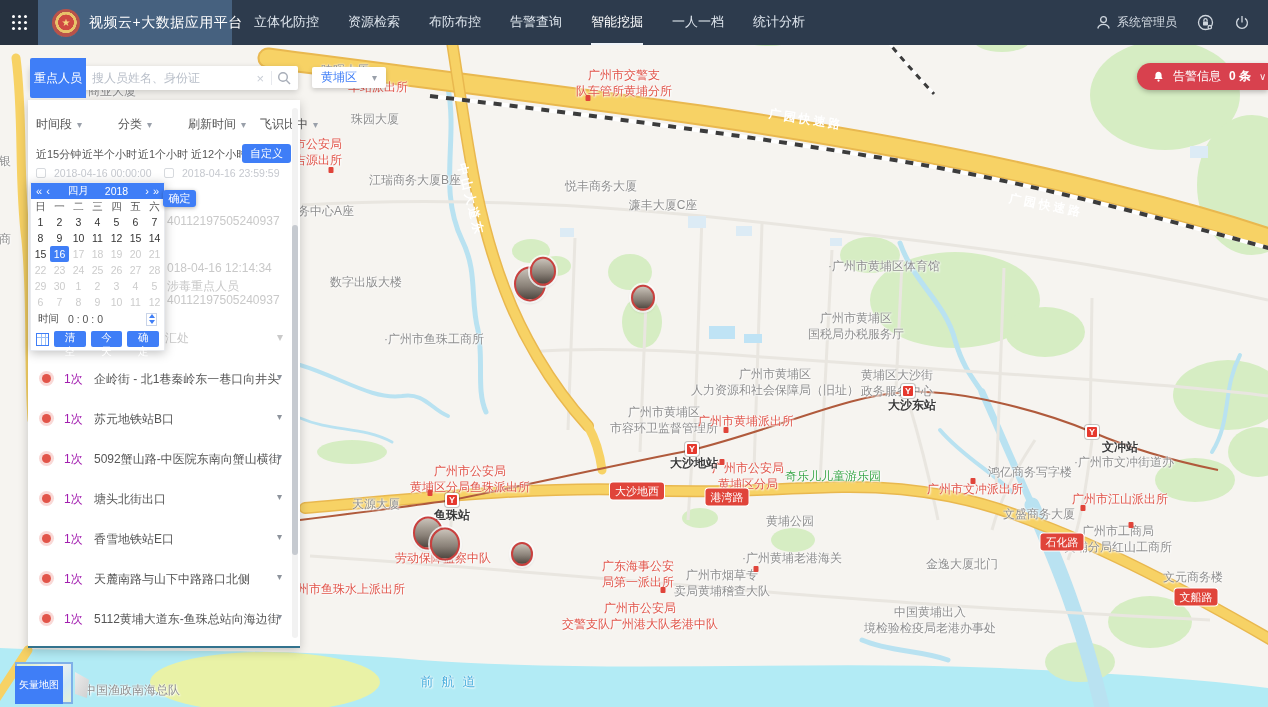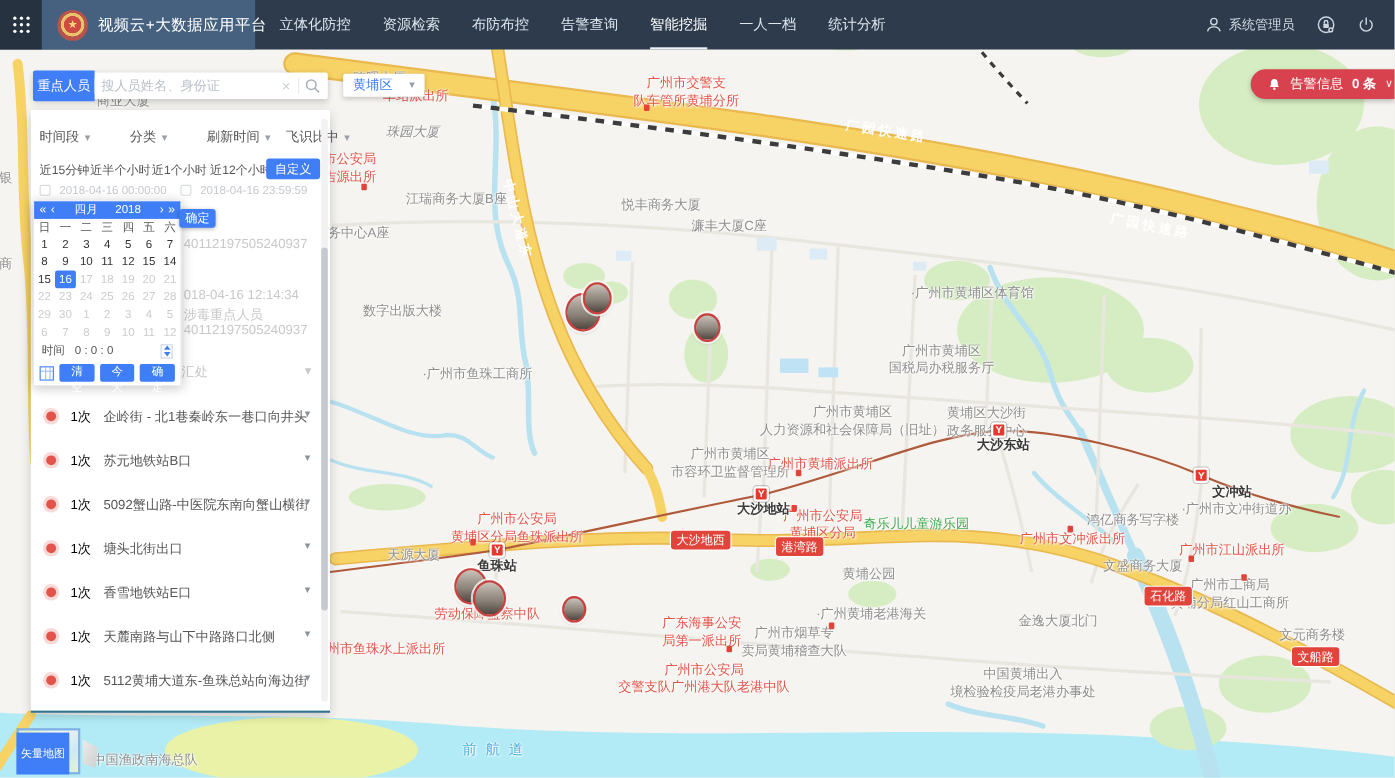--- a/index.html
+++ b/index.html
@@ -33,21 +33,21 @@
 .brand-title{color:#fff;font-size:14px;letter-spacing:.5px;white-space:nowrap}
 .menu{display:flex;margin-left:22px;gap:29px}
 .menu-item{height:45px;display:flex;align-items:center;color:#dfe6ee;font-size:13px;cursor:pointer;border-bottom:2px solid transparent}
 .menu-item.active{border-bottom:2px solid #eef3f9;color:#fff}
 .top-right{margin-left:auto;display:flex;align-items:center;gap:20px;padding-right:18px}
 .user{display:flex;align-items:center;gap:6px;color:#d5dce4;font-size:12px;cursor:pointer}
 .tb-ico{stroke:#cfd6de;fill:none;stroke-width:1.3;cursor:pointer}
 
 .searchbar{position:absolute;left:30px;top:66px;width:268px;height:24px;display:flex;align-items:center;background:#fff;border-radius:2px;
   box-shadow:0 2px 6px rgba(0,0,0,.18);z-index:25}
-.tag{width:56px;height:28px;background:#3f7ef7;color:#fff;font-size:12px;border:none;border-radius:2px 0 0 2px;cursor:pointer;flex:none}
+.tag{width:56px;height:40px;background:#3f7ef7;color:#fff;font-size:12px;border:none;border-radius:2px 0 0 2px;cursor:pointer;flex:none}
 .searchbar input{flex:1;border:none;outline:none;font-size:12px;padding:0 6px;min-width:0;color:#333}
 .searchbar input::placeholder{color:#b9bfc9}
 .clr{color:#c9ced6;font-size:13px;padding:0 4px;cursor:pointer}
 .sep{width:1px;height:14px;background:#e7e9ee;margin:0 3px}
 .sch{margin:0 7px 0 2px;cursor:pointer}
 .district{position:absolute;left:312px;top:67px;height:21px;background:#fff;border-radius:2px;box-shadow:0 2px 5px rgba(0,0,0,.18);
   display:flex;align-items:center;gap:15px;padding:0 9px;z-index:25;cursor:pointer}
 .district span:first-child{color:#3f7ef7;font-size:12px}
 .caret{color:#9aa0aa;font-size:10px}
 .alarm{position:absolute;right:0;top:63px;height:27px;width:131px;background:#d8414e;border-radius:14px 0 0 14px;z-index:25;
@@ -61,21 +61,21 @@
 .fdd{position:absolute;top:16px;font-size:12px;color:#555;cursor:pointer;white-space:nowrap}
 .fdd .caret{margin-left:5px}
 .qr{position:absolute;top:47px;font-size:11px;color:#555;cursor:pointer;white-space:nowrap}
 .qr.btn{background:#3f7ef7;color:#fff;border-radius:3px;padding:2px 8px;top:44px;font-size:11px}
 .date-row{position:absolute;top:66px;left:0;width:100%;height:16px}
 .chk{position:absolute;width:10px;height:10px;border:1px solid #d7dade;border-radius:2px;top:2px;cursor:pointer}
 .dt{position:absolute;font-size:10.5px;color:#c6c9cf;top:1px;cursor:pointer;white-space:nowrap}
 .frag{position:absolute;font-size:12px;color:#c9c9c9;white-space:nowrap}
 .loc-row{position:absolute;left:0;width:100%;height:24px;cursor:pointer}
 .loc-dot{position:absolute;left:14px;top:7px;width:9px;height:9px;background:#e25449;border-radius:50%;box-shadow:0 0 0 3px rgba(226,84,73,.22)}
-.loc-count{position:absolute;left:36px;top:4px;font-size:12px;color:#000000}
+.loc-count{position:absolute;left:36px;top:4px;font-size:12px;color:#a21caf}
 .loc-name{position:absolute;left:66px;top:4px;font-size:12px;color:#555;white-space:nowrap;max-width:185px;overflow:hidden}
 .loc-caret{position:absolute;right:18px;top:4px;font-size:10px;color:#8d939c}
 .sb-track{position:absolute;right:2px;top:8px;bottom:8px;width:6px;background:#f2f2f2;border-radius:3px}
 .sb-thumb{position:absolute;right:0;top:117px;width:6px;height:330px;background:#c6cad0;border-radius:3px;cursor:pointer}
 
 .calpop{position:absolute;left:30px;top:182px;width:135px;background:#fff;z-index:12;box-shadow:0 2px 10px rgba(0,0,0,.25);border:1px solid #e8eaee}
 .cal-head{height:16px;background:#3f7ef7;color:#fff;display:flex;align-items:center;font-size:10.5px;padding:0 5px;gap:4px}
 .cal-head .mon{margin-left:14px}
 .cal-head .yr{margin-left:12px;margin-right:auto}
 .cal-head .nav{cursor:pointer;font-size:11px}
@@ -192,21 +192,21 @@
     </g>
     <g fill="#bfe3f5">
         <rect x="709" y="326" width="26" height="13"></rect>
         <rect x="744" y="334" width="18" height="9"></rect>
       </g>
   </svg>
 
   <div id="map-labels">
       <div class="ml g" style="left: 345px; top: 71px;">跨晖大厦</div>
       <div class="ml g" style="left: 112px; top: 92px;">商业大厦</div>
-      <div class="ml g" style="left: 375px; top: 120px; font-style: italic;">珠园大厦</div>
+      <div class="ml g" style="left: 375px; top: 120px;">珠园大厦</div>
       <div class="ml g" style="left: 415px; top: 181px;">江瑞商务大厦B座</div>
       <div class="ml g" style="left: 601px; top: 187px;">悦丰商务大厦</div>
       <div class="ml g" style="left: 663px; top: 206px;">濂丰大厦C座</div>
       <div class="ml g" style="left: 320px; top: 212px;">商务中心A座</div>
       <div class="ml g" style="left: 366px; top: 283px;">数字出版大楼</div>
       <div class="ml g" style="left: 884px; top: 267px;">·广州市黄埔区体育馆</div>
       <div class="ml g" style="left: 856px; top: 327px;">广州市黄埔区
 国税局办税服务厅</div>
       <div class="ml g" style="left: 775px; top: 383px;">广州市黄埔区
 人力资源和社会保障局（旧址）</div>

